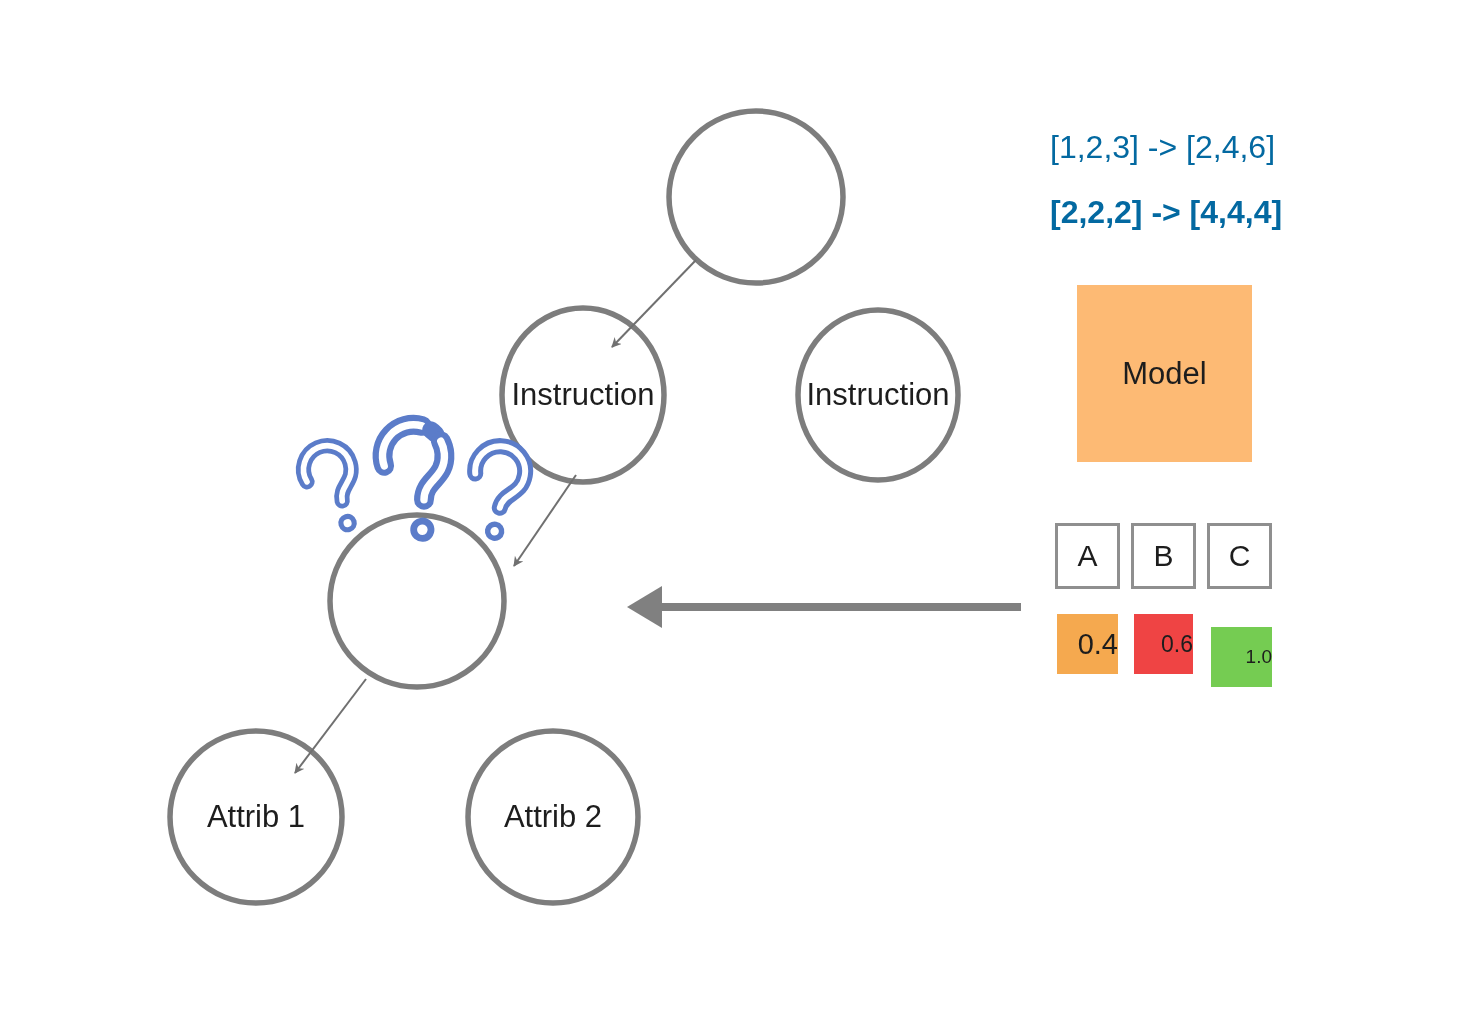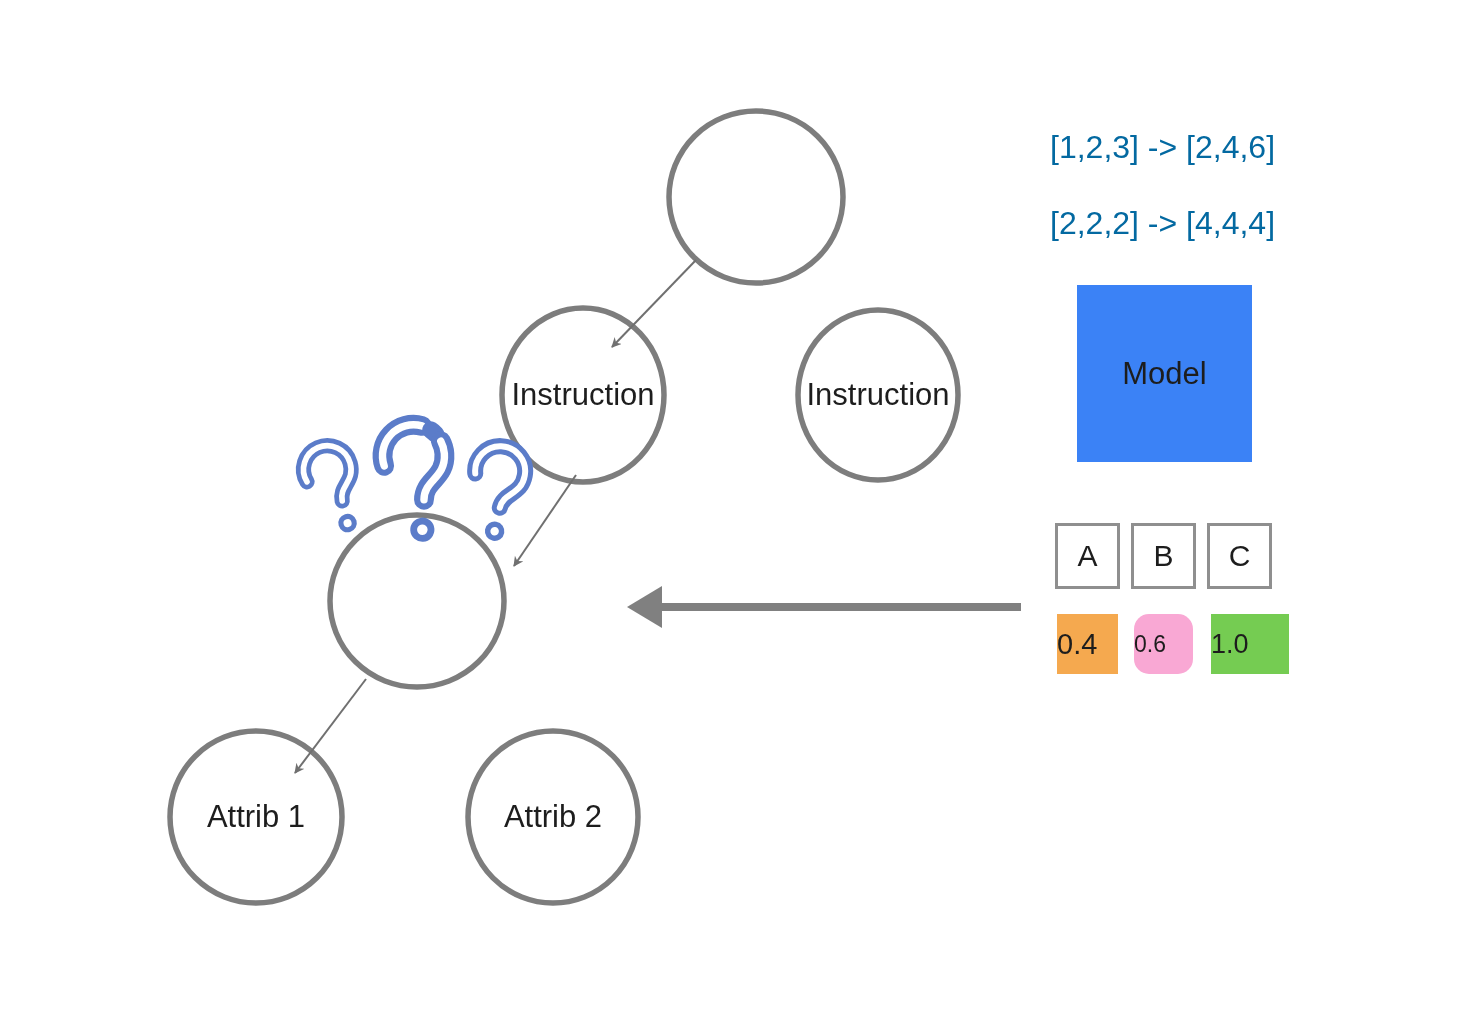--- a/index.html
+++ b/index.html
@@ -10,41 +10,41 @@
   svg.diagram-layer { position:absolute; left:0; top:0; width:1463px; height:1011px; }
 
   
   .node-label {
     position:absolute; display:flex; align-items:center; justify-content:center;
     font-size:31px; color:#1d1d1d; pointer-events:none; white-space:nowrap;
   }
 
   .examples { position:absolute; left:1050px; top:126px; font-size:32px; color:#0369a1; }
   .examples .ex-line { line-height:42px; }
-  .examples .ex-line + .ex-line { margin-top:34px; }
+  .examples .ex-line + .ex-line { margin-top:23px;font-weight:bold; }
 
   .model-box {
     position:absolute; left:1077px; top:285px; width:175px; height:177px;
     display:flex; align-items:center; justify-content:center; font-size:31px;
   }
 
   .abc-box {
     position:absolute; top:523px; width:65px; height:66px; box-sizing:border-box;
     background:#ffffff; border:3px solid #8f8f8f;
     display:flex; align-items:center; justify-content:center; font-size:30px;
   }
   .abc-a { left:1055px; } .abc-b { left:1131px; } .abc-c { left:1207px; }
 
   .score-box {
     position:absolute; top:614px; height:60px;
-    display:flex; align-items:center; justify-content:flex-start;
+    display:flex; align-items:center; justify-content:flex-end;
   }
   .score-a { left:1057px; width:61px; font-size:29px; }
   .score-b { left:1134px; width:59px; font-size:23px; }
-  .score-c { left:1211px; width:78px; font-size:27px; }
+  .score-c { left:1211px; width:61px; font-size:19px;margin-top:13px; }
 
   
   .qm-outer { fill:none; stroke:#5b7cc9; stroke-width:16; stroke-linecap:round; stroke-linejoin:round; }
   .qm-inner { fill:none; stroke:#ffffff; stroke-width:6; stroke-linecap:round; stroke-linejoin:round; }
   .qm-dash  { fill:none; stroke:#5b7cc9; stroke-width:14; stroke-linecap:round; }
   .qm-dot   { fill:#ffffff; stroke:#5b7cc9; stroke-width:5.5; }
 
   .node-ellipse { fill:#ffffff; stroke:#7d7d7d; stroke-width:5.5; }
   .edge-line { stroke:#707070; stroke-width:2; }
 </style>
@@ -101,37 +101,37 @@
   <div class="node-label" style="left:502px; top:308px; width:162px; height:174px;">Instruction</div>
   <div class="node-label" style="left:798px; top:310px; width:160px; height:170px;">Instruction</div>
   <div class="node-label" style="left:170px; top:731px; width:172px; height:172px;">Attrib 1</div>
   <div class="node-label" style="left:468px; top:731px; width:170px; height:172px;">Attrib 2</div>
 
   <div class="examples">
     <div class="ex-line">[1,2,3] -&gt; [2,4,6]</div>
     <div class="ex-line">[2,2,2] -&gt; [4,4,4]</div>
   </div>
 
-  <div class="model-box" style="background-color: #3b82f6;">
+  <div class="model-box" style="background-color: #fdba74;">
     <span>Model</span>
   </div>
 
   <div class="abc-box abc-a">
     <span>A</span>
   </div>
   <div class="abc-box abc-b">
     <span>B</span>
   </div>
   <div class="abc-box abc-c">
     <span>C</span>
   </div>
 
   <div class="score-box score-a" style="background-color: rgb(245, 169, 79);">
     <span>0.4</span>
   </div>
-  <div class="score-box score-b" style="background-color: #f9a8d4; border-radius: 15px;">
+  <div class="score-box score-b" style="background-color: #ef4444;">
     <span>0.6</span>
   </div>
   <div class="score-box score-c" style="background-color: rgb(117, 204, 82);">
     <span>1.0</span>
   </div>
 
 </div>
 
 </body></html>

